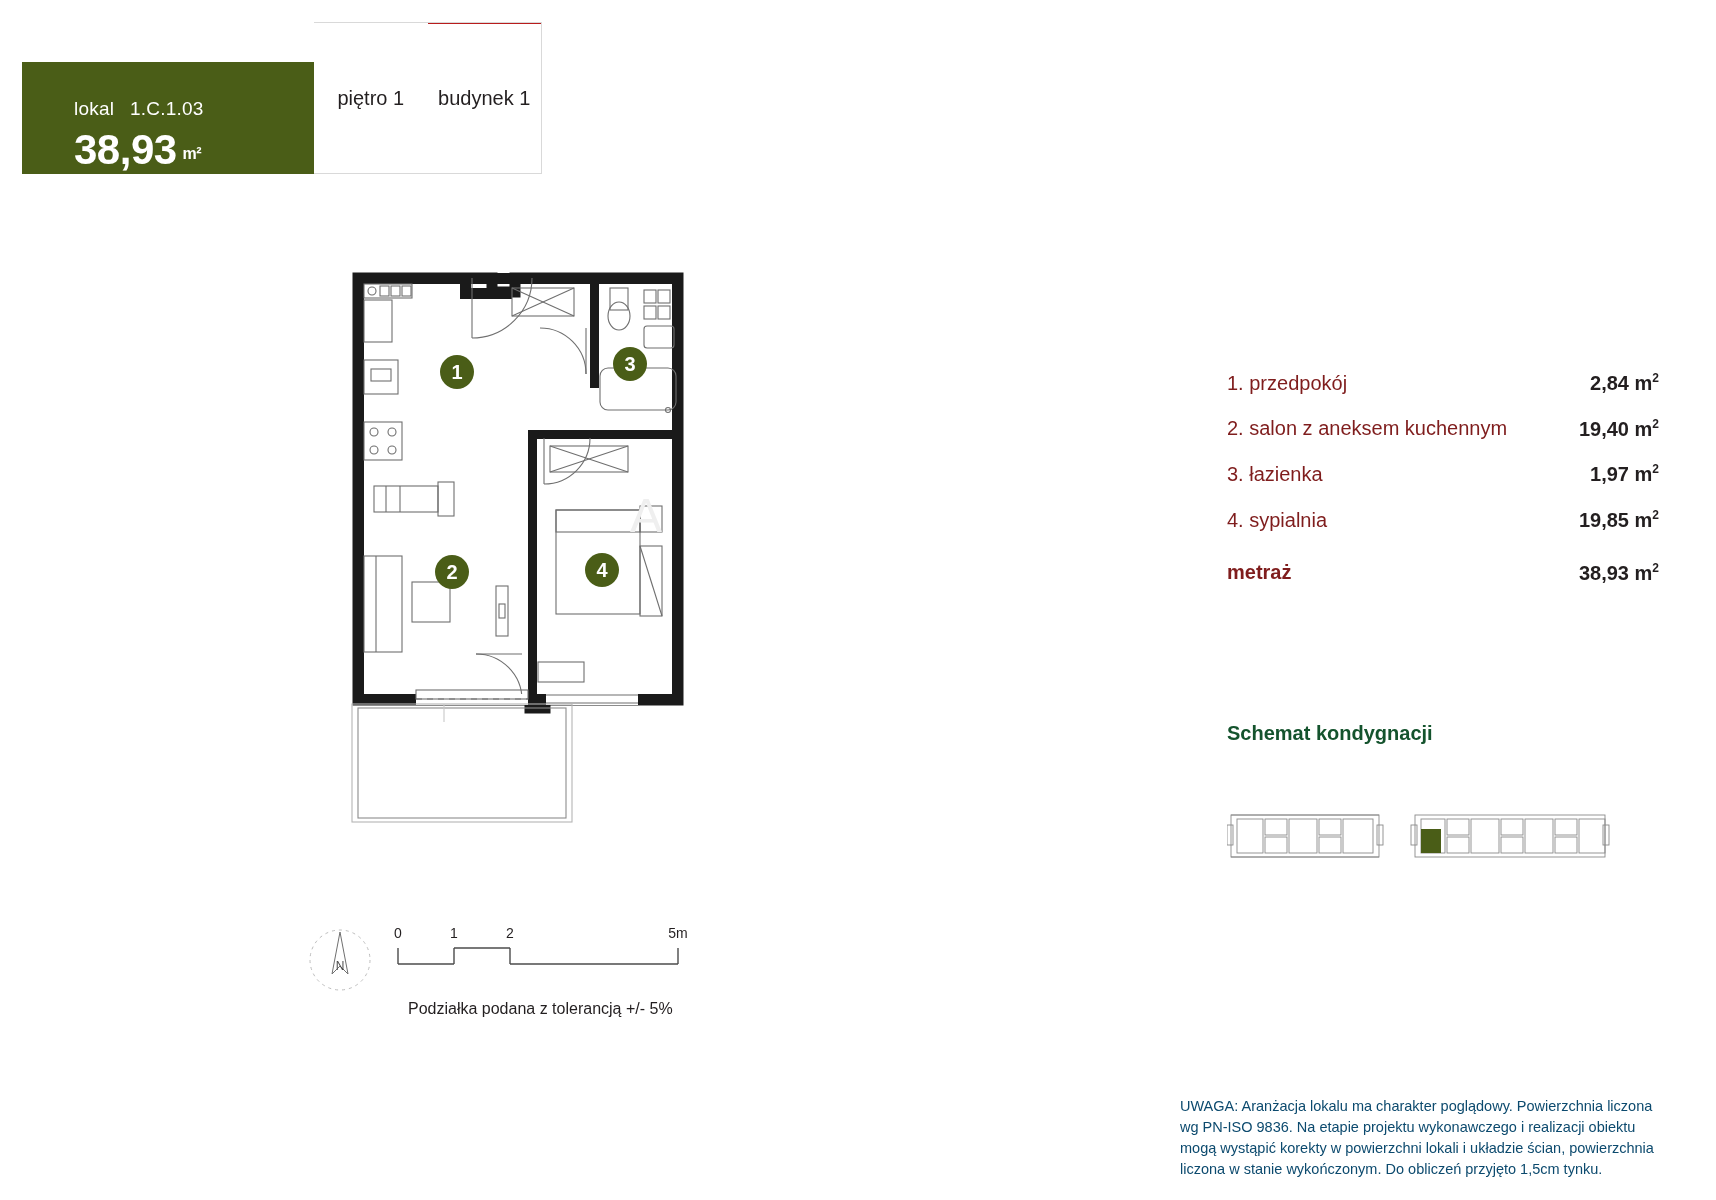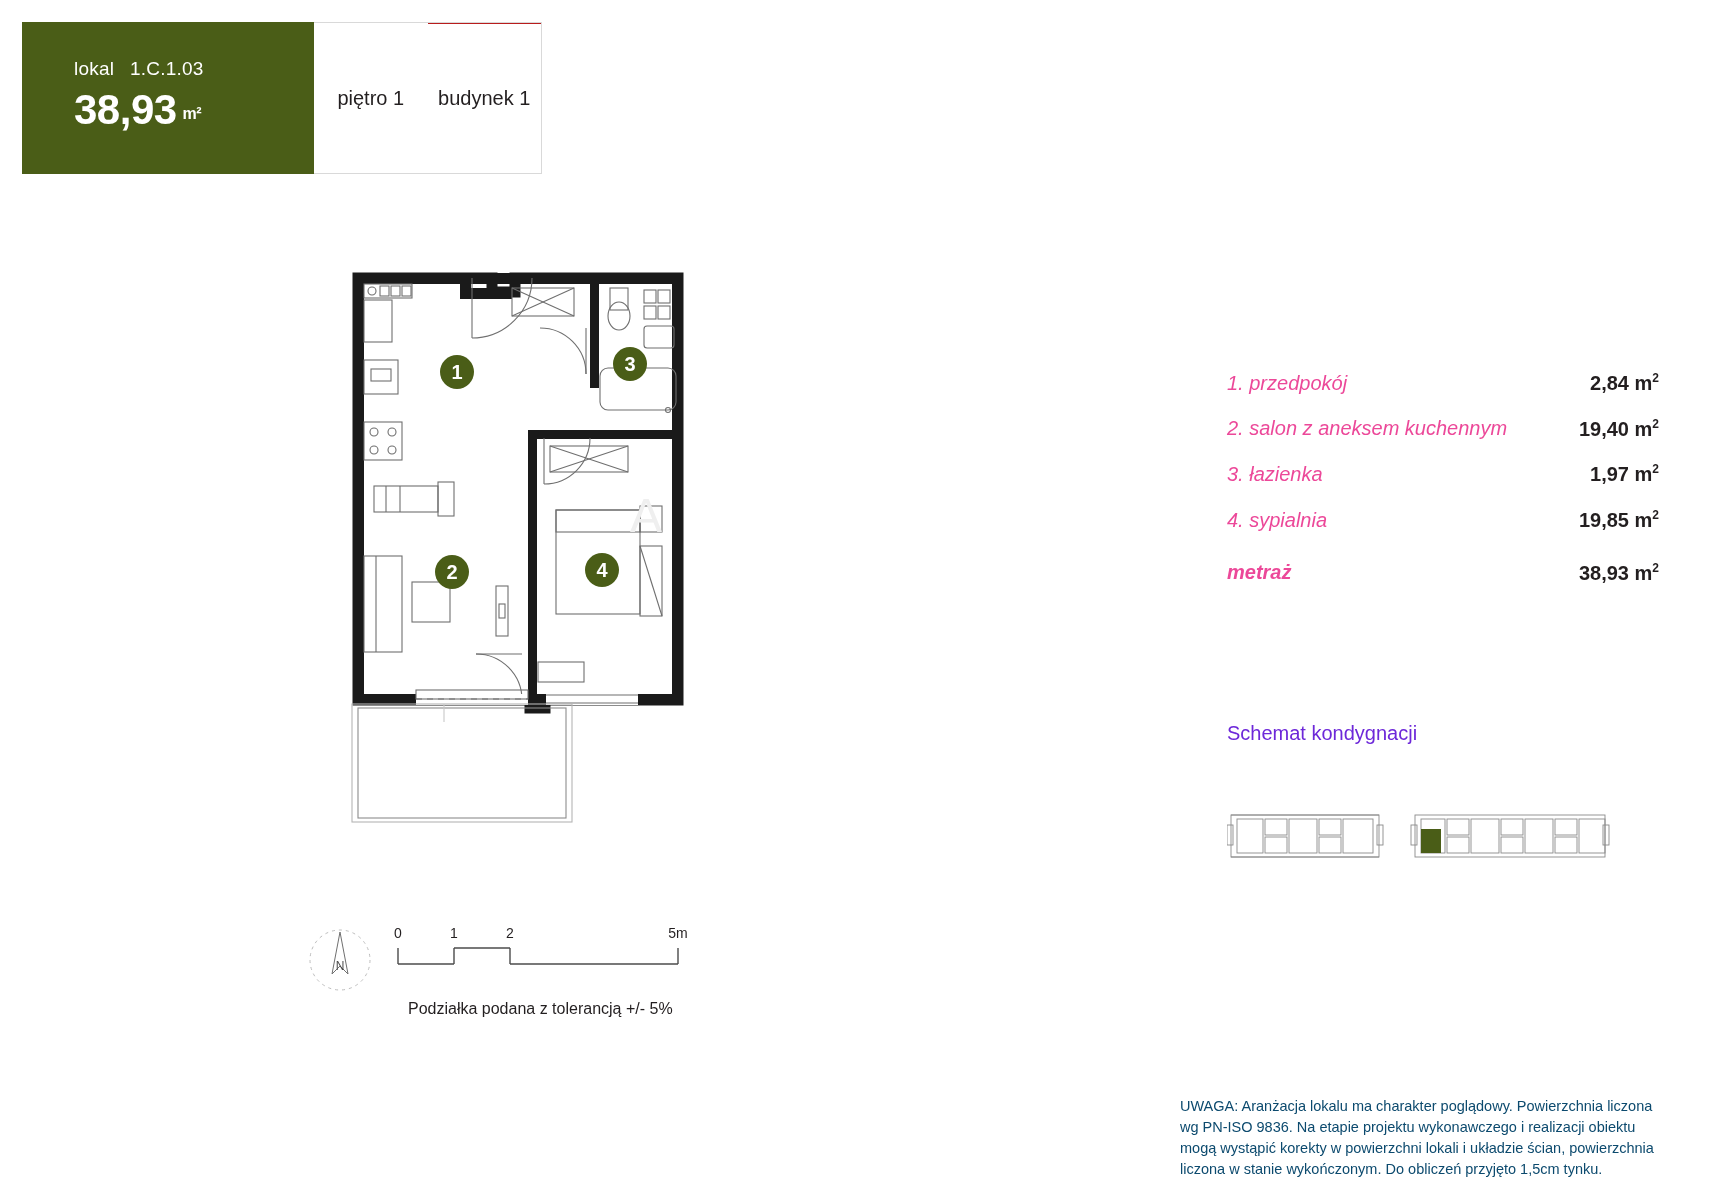--- a/index.html
+++ b/index.html
@@ -21,20 +21,21 @@
     top: 22px;
     display: flex;
     align-items: stretch;
     height: 152px;
   }
   #unit-box {
     background: #4a5d17;
     color: #ffffff;
     width: 292px;
     padding: 36px 0 8px 52px;
+    margin-top: 40px;
   }
   #unit-line {
     font-size: 19px;
     letter-spacing: 0.2px;
     white-space: nowrap;
   }
   #unit-line .lokal-label { margin-right: 16px; }
   #unit-area {
     margin-top: 6px;
     font-size: 42px;
@@ -111,37 +112,37 @@
     width: 432px;
   }
   .legend-row {
     display: flex;
     justify-content: space-between;
     align-items: baseline;
     font-size: 20px;
     line-height: 41px;
     white-space: nowrap;
   }
-  .legend-row .lg-name { color: #ec4899; font-style: italic; }
+  .legend-row .lg-name { color: #7f1d1d; }
   .legend-row .lg-val { color: #231f20; font-weight: bold; }
   .legend-row .sup { font-size: 12px; vertical-align: super; }
   #legend-total {
     margin-top: 7px;
     font-weight: bold;
     gap: 8px;
   }
 
   
   #schemat-title {
     position: absolute;
     left: 1227px;
     top: 722px;
     font-size: 20px;
-    font-weight: normal;
-    color: #6d28d9;
+    font-weight: bold;
+    color: #14532d;
   }
   #schemat-figs {
     position: absolute;
     left: 1227px;
     top: 795px;
     width: 420px;
     height: 80px;
   }
 
   

